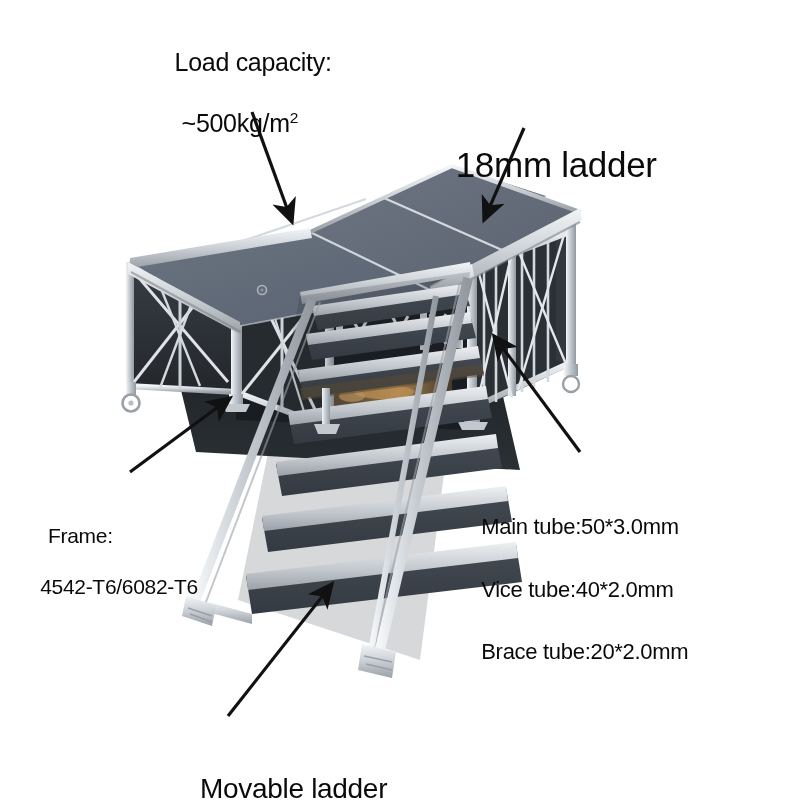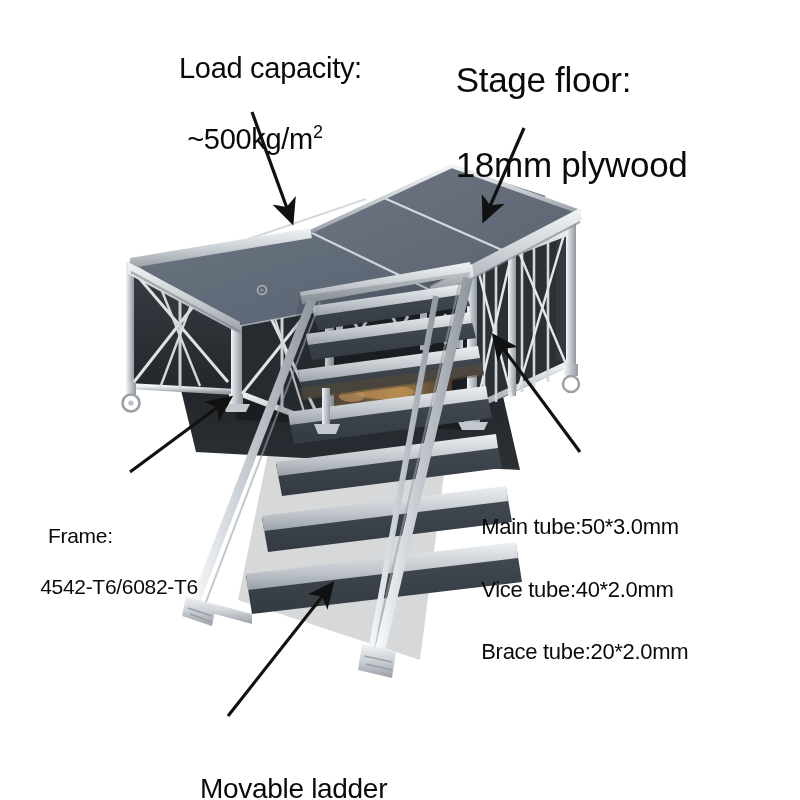--- a/index.html
+++ b/index.html
@@ -23,21 +23,21 @@
     color: #0a0a0a;
     font-family: "Liberation Sans", sans-serif;
     font-weight: 400;
     line-height: 1.22;
     white-space: pre;
     letter-spacing: -0.3px;
   }
   .ann-load {
     left: 148px;
     top: 16px;
-    font-size: 29px;
+    font-size: 25px;
     text-align: center;
   }
   .ann-load .l2 { display:block; text-align:center; }
   .ann-floor {
     left: 418px;
     top: 16px;
     font-size: 35px;
     text-align: left;
   }
   .ann-frame {
@@ -321,22 +321,22 @@
       <line x1="228" y1="716" x2="332" y2="584" marker-end="url(#arrowHead)"></line>
     </g>
   </svg>
 
   <div class="annotation ann-load">
     <span>Load capacity:</span>
     <span class="l2"><span>~500kg/</span><span>m</span><span class="sup">2</span></span>
   </div>
 
   <div class="annotation ann-floor">
-    <span>Stage floor:</span><br>
-    <span>18mm plywood</span>
+    <br>
+    <span>18mm ladder</span>
   </div>
 
   <div class="annotation ann-frame">
     <span class="l1">Frame:</span>
     <span>4542-T6/6082-T6</span>
   </div>
 
   <div class="annotation ann-tubes">
     <span>Main tube:50*3.0mm</span><br>
     <span>Vice tube:40*2.0mm</span><br>

